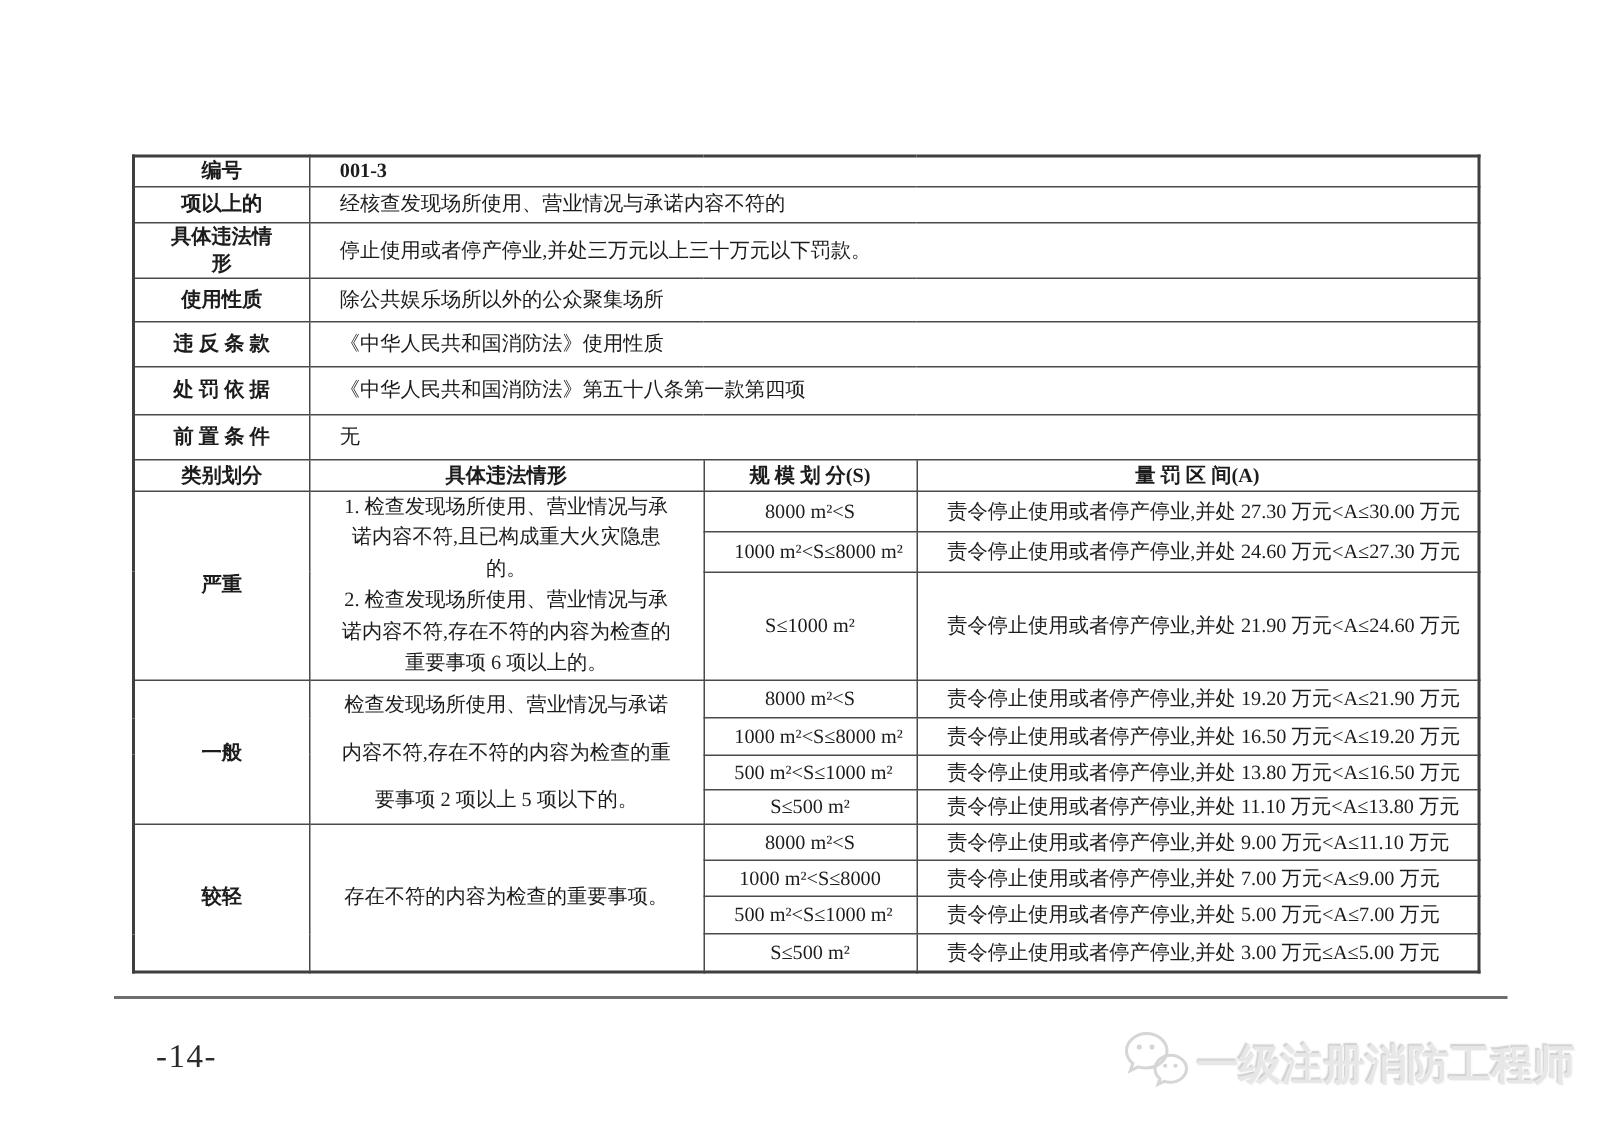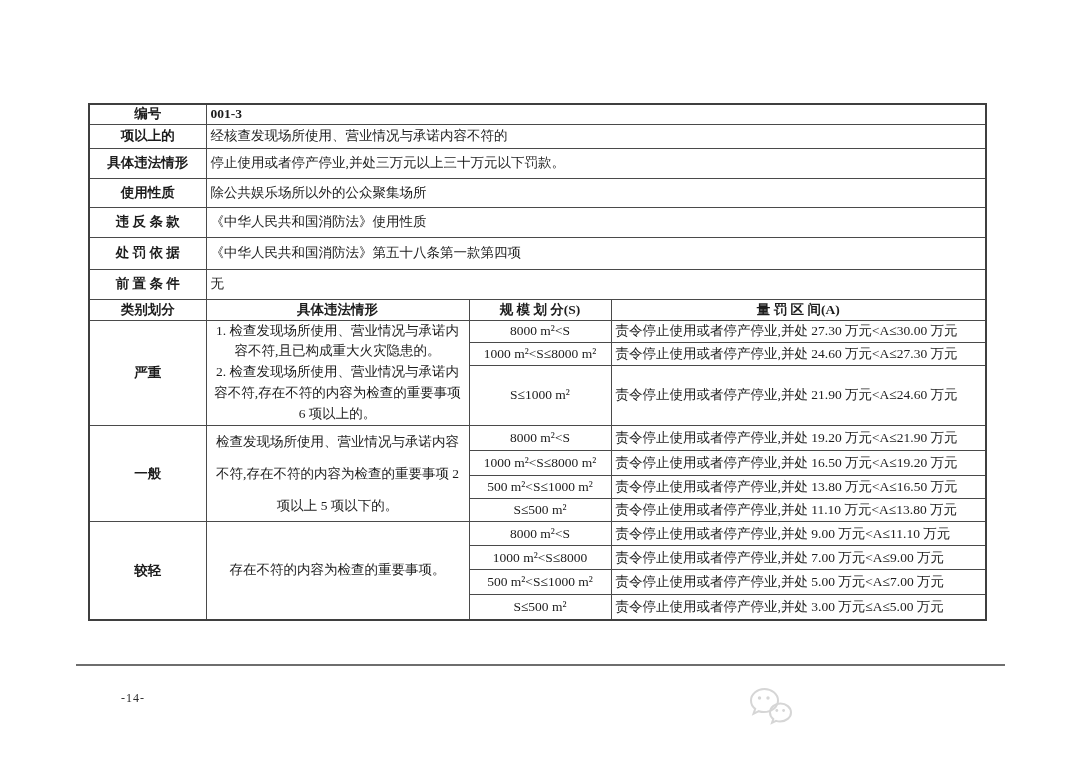--- a/index.html
+++ b/index.html
@@ -7,41 +7,41 @@
     position: relative; width: 1080px; height: 763px;
     background: #ffffff; overflow: hidden;
     font-family: "Liberation Serif", serif; color: #1c1c1c;
   }
   table.law-table {
     position: absolute; left: 88px; top: 103px; width: 897px;
     border-collapse: collapse; table-layout: fixed;
     border: 2px solid #3f3f3f;
   }
   .law-table td, .law-table th {
-    border: 1px solid #4a4a4a; padding: 0 4px;
+    border: 1px solid #4a4a4a; padding: 0 20px;
     font-size: 13.5px; overflow: hidden; font-family: Liberation Serif, serif;
   }
   .cell-label { text-align: center; font-weight: bold; }
   .cell-value { text-align: left; padding-left: 10px; }
   .cell-value.bold { font-weight: bold; }
   .law-table th { text-align: center; font-weight: bold; }
   .cell-cat { text-align: center; font-weight: bold; margin-top: 24px; }
   .cell-situation { vertical-align: middle; padding: 2px 6px 2px 9px; text-align: center; }
   .cell-situation.serious { line-height: 1.55; }
   .cell-situation.general { line-height: 2.35; }
   .cell-situation.light  { line-height: 1.5; }
   .cell-scale { text-align: center; font-size: 13px; white-space: nowrap; }
   .cell-penalty { text-align: left; font-size: 13px; white-space: nowrap; }
   .footer-line {
     position: absolute; left: 76px; top: 664px; width: 929px; height: 0;
     border-top: 2px solid #6e6e6e;
   }
   .page-number {
-    position: absolute; left: 121px; top: 691px;
-    font-size: 12px; letter-spacing: 1px; color: #2b2b2b;
+    position: absolute; left: 104px; top: 691px;
+    font-size: 22px; letter-spacing: 1px; color: #2b2b2b;
   }
   .footer-logos { position: absolute; left: 748px; top: 683px; width: 330px; height: 80px; }
   .wechat-icon-wrap { position: absolute; left: 0; top: 3px; }
   .banner-text {
     position: absolute; left: 50px; top: 8px;
     font-size: 28px; font-weight: bold; white-space: nowrap;
     color: #e7e7e7;
     text-shadow: 1px 1px 0 #fafafa, -1px -1px 1px #cfcfcf;
   }
   .brand { position: absolute; left: 198px; top: 36px; display: flex; align-items: flex-start; }
@@ -179,15 +179,16 @@
           <path d="M43,26.5 C43,31.5 38,35.5 32,35.5 C30.6,35.5 29.3,35.3 28.1,34.9 L24,36.9 L25.3,33.1 C23.3,31.5 22,29.2 22,26.5 C22,21.5 27,17.5 32.5,17.5 C38,17.5 43,21.5 43,26.5 Z"></path>
         </g>
         <g fill="#d6d6d6">
           <circle cx="11.5" cy="12" r="1.7"></circle>
           <circle cx="20" cy="12" r="1.7"></circle>
           <circle cx="28.8" cy="24.5" r="1.4"></circle>
           <circle cx="35.6" cy="24.5" r="1.4"></circle>
         </g>
       </svg>
     </span>
+    <div class="banner-text">一级注册消防工程师</div>
   </div>
 
 </div>
 
 </body></html>

